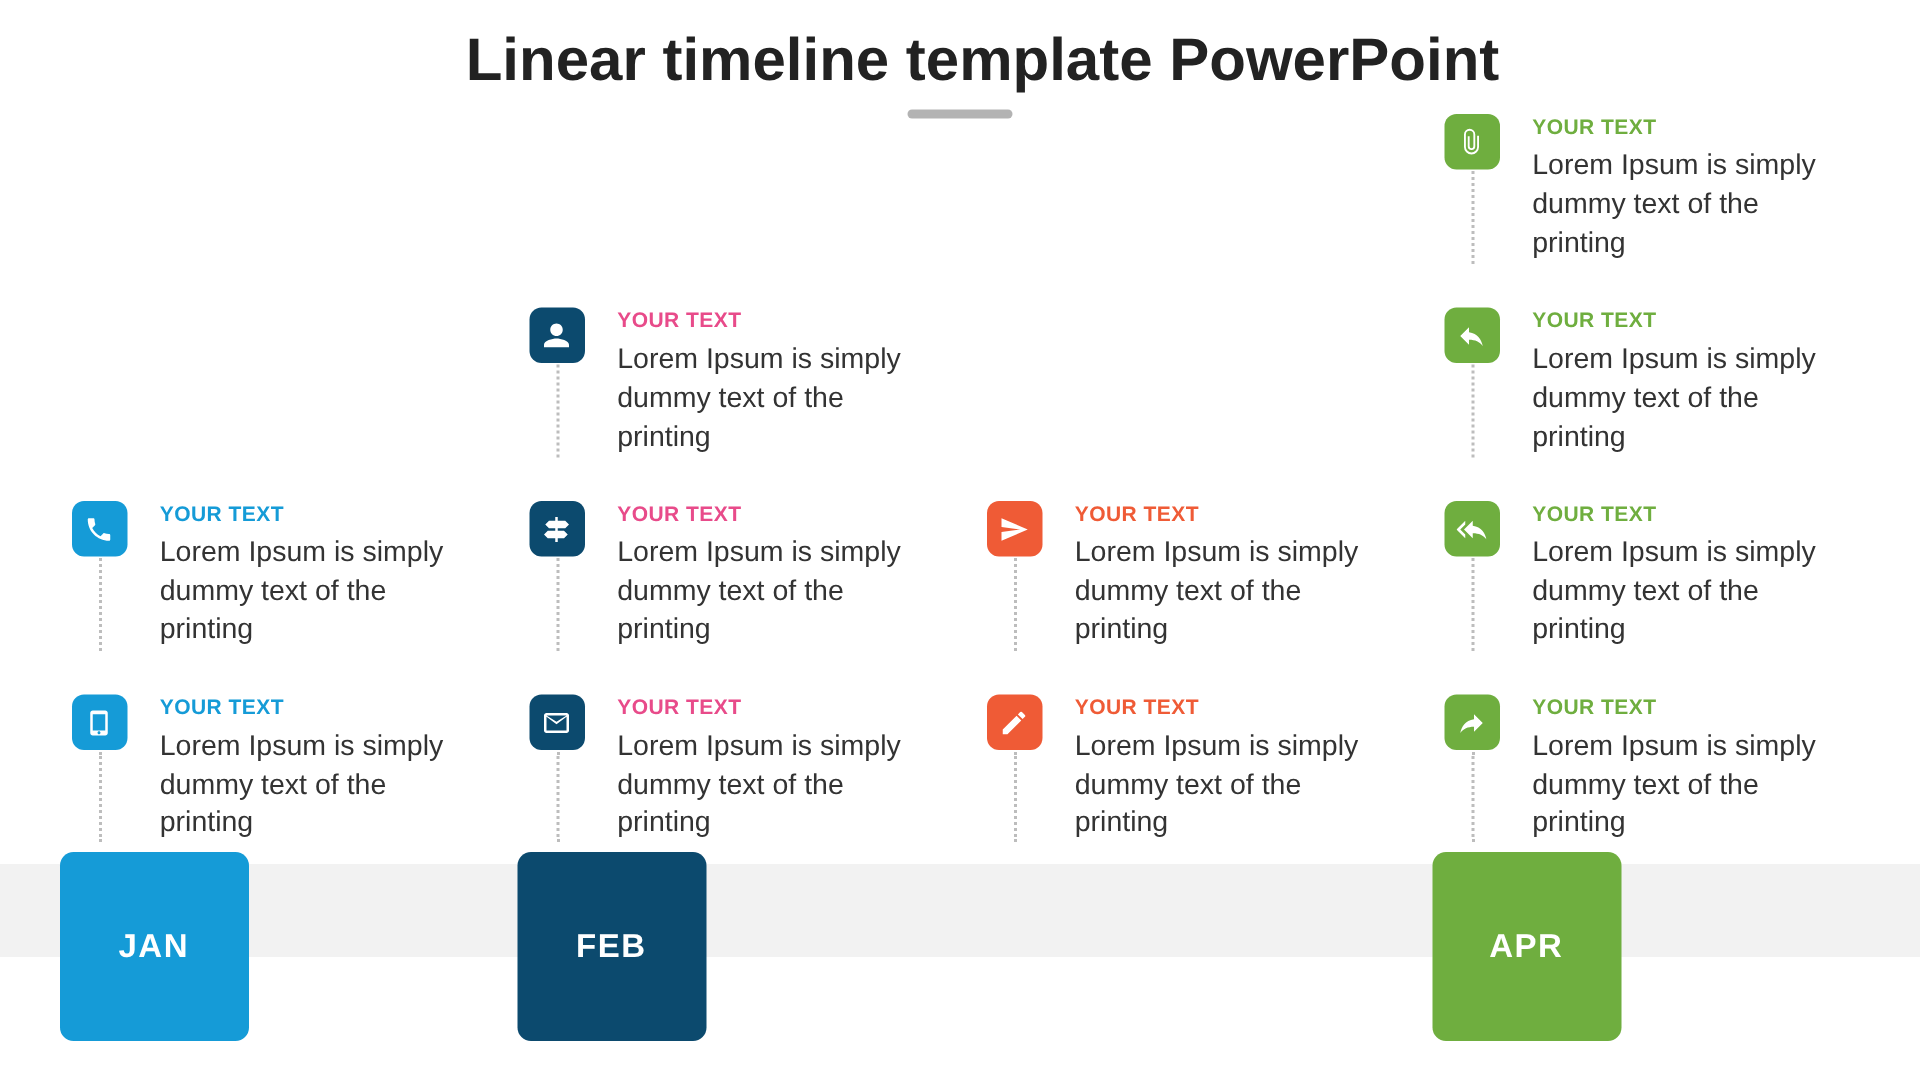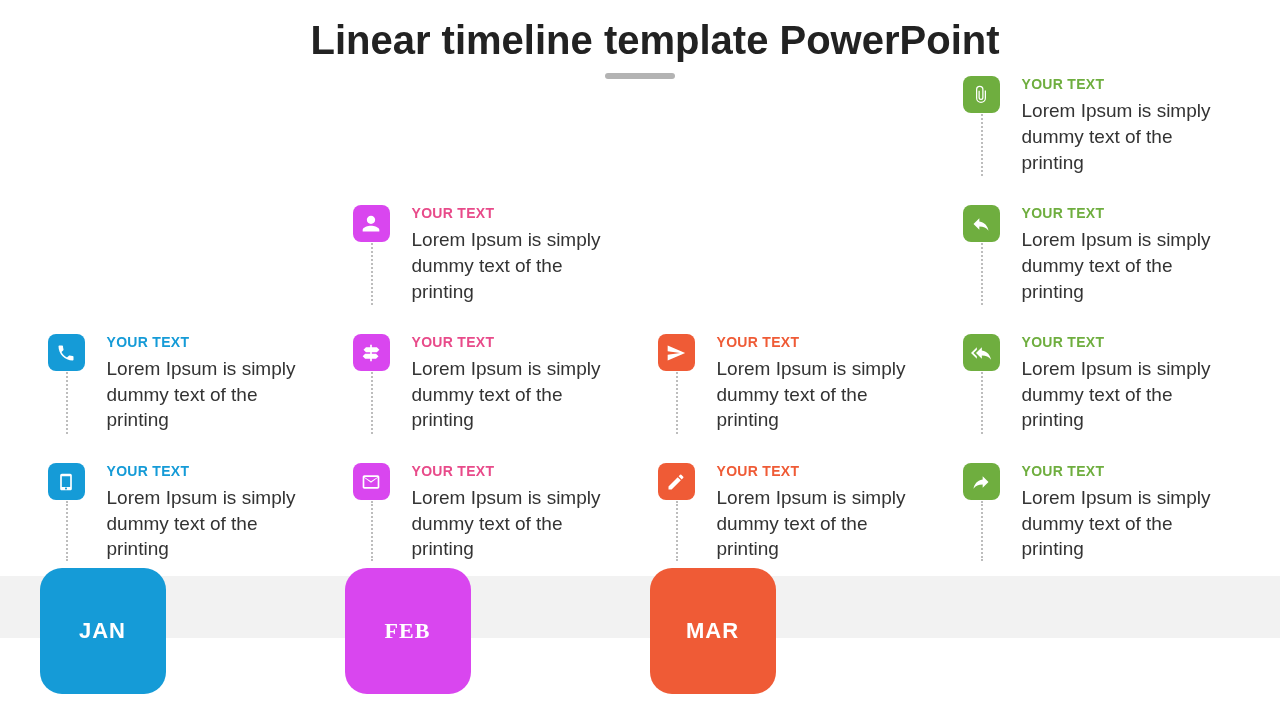--- a/index.html
+++ b/index.html
@@ -41,21 +41,21 @@
     justify-content: space-around;
     padding: 0 30px;
   }
   .col {
     width: 290px;
     position: relative;
   }
   .month {
     width: 126px;
     height: 126px;
-    border-radius: 22px;
+    border-radius: 9px;
     display: flex;
     align-items: center;
     justify-content: center;
     color: #fff;
     font-weight: 700;
     font-size: 22px;
     letter-spacing: 1px;
     margin-left: 2px;
   }
   .stack {
@@ -101,21 +101,21 @@
     letter-spacing: .3px;
   }
   .txt .b {
     font-size: 19px;
     line-height: 1.35;
     color: #333;
   }
   
   .c-blue   .month, .c-blue   .icon { background:#159bd7; }
   .c-blue   .h    { color:#159bd7; }
-  .c-pink   .month, .c-pink   .icon { background:#d946ef;font-family:Liberation Serif, serif; }
+  .c-pink   .month, .c-pink   .icon { background:#0c4a6e; }
   .c-pink   .h    { color:#e84b8a; }
   .c-orange .month, .c-orange .icon { background:#ef5b36; }
   .c-orange .h    { color:#ef5b36; }
   .c-green  .month, .c-green  .icon { background:#6fae3f; }
   .c-green  .h    { color:#6fae3f; }
 </style>
 </head>
 <body>
 
 <h1 class="title">Linear timeline template PowerPoint</h1>
@@ -214,21 +214,20 @@
             <svg viewBox="0 0 24 24">
               <use href="#i-pencil"></use>
             </svg>
           </div>
           <div class="txt">
             <div class="h">YOUR TEXT</div>
             <div class="b">Lorem Ipsum is simply dummy text of the printing</div>
           </div>
         </div>
       </div>
-      <div class="month">MAR</div>
     </div>
     <div class="col c-green">
       <div class="stack">
         <div class="item">
           <div class="dotline" style="height: 62px;"></div>
           <div class="icon">
             <svg viewBox="0 0 24 24">
               <use href="#i-paperclip"></use>
             </svg>
           </div>
@@ -267,20 +266,21 @@
             <svg viewBox="0 0 24 24">
               <use href="#i-forward"></use>
             </svg>
           </div>
           <div class="txt">
             <div class="h">YOUR TEXT</div>
             <div class="b">Lorem Ipsum is simply dummy text of the printing</div>
           </div>
         </div>
       </div>
+      <div class="month">APR</div>
     </div>
   </div>
 
 <svg width="0" height="0" style="position:absolute">
   <defs>
     <g id="i-phone">
         <path d="M6.6 10.8c1.4 2.8 3.8 5.2 6.6 6.6l2.2-2.2c.3-.3.7-.4 1-.2 1.1.4 2.3.6 3.6.6.6 0 1 .4 1 1V20c0 .6-.4 1-1 1C10.6 21 3 13.4 3 4c0-.6.4-1 1-1h3.4c.6 0 1 .4 1 1 0 1.3.2 2.5.6 3.6.1.3 0 .7-.2 1l-2.2 2.2z"></path>
       </g>
     <g id="i-mobile">
         <path d="M7 2h10c1.1 0 2 .9 2 2v16c0 1.1-.9 2-2 2H7c-1.1 0-2-.9-2-2V4c0-1.1.9-2 2-2zm0 3v13h10V5H7zm5 16c.7 0 1.2-.5 1.2-1.2S12.7 18.6 12 18.6s-1.2.5-1.2 1.2.5 1.2 1.2 1.2z"></path>

